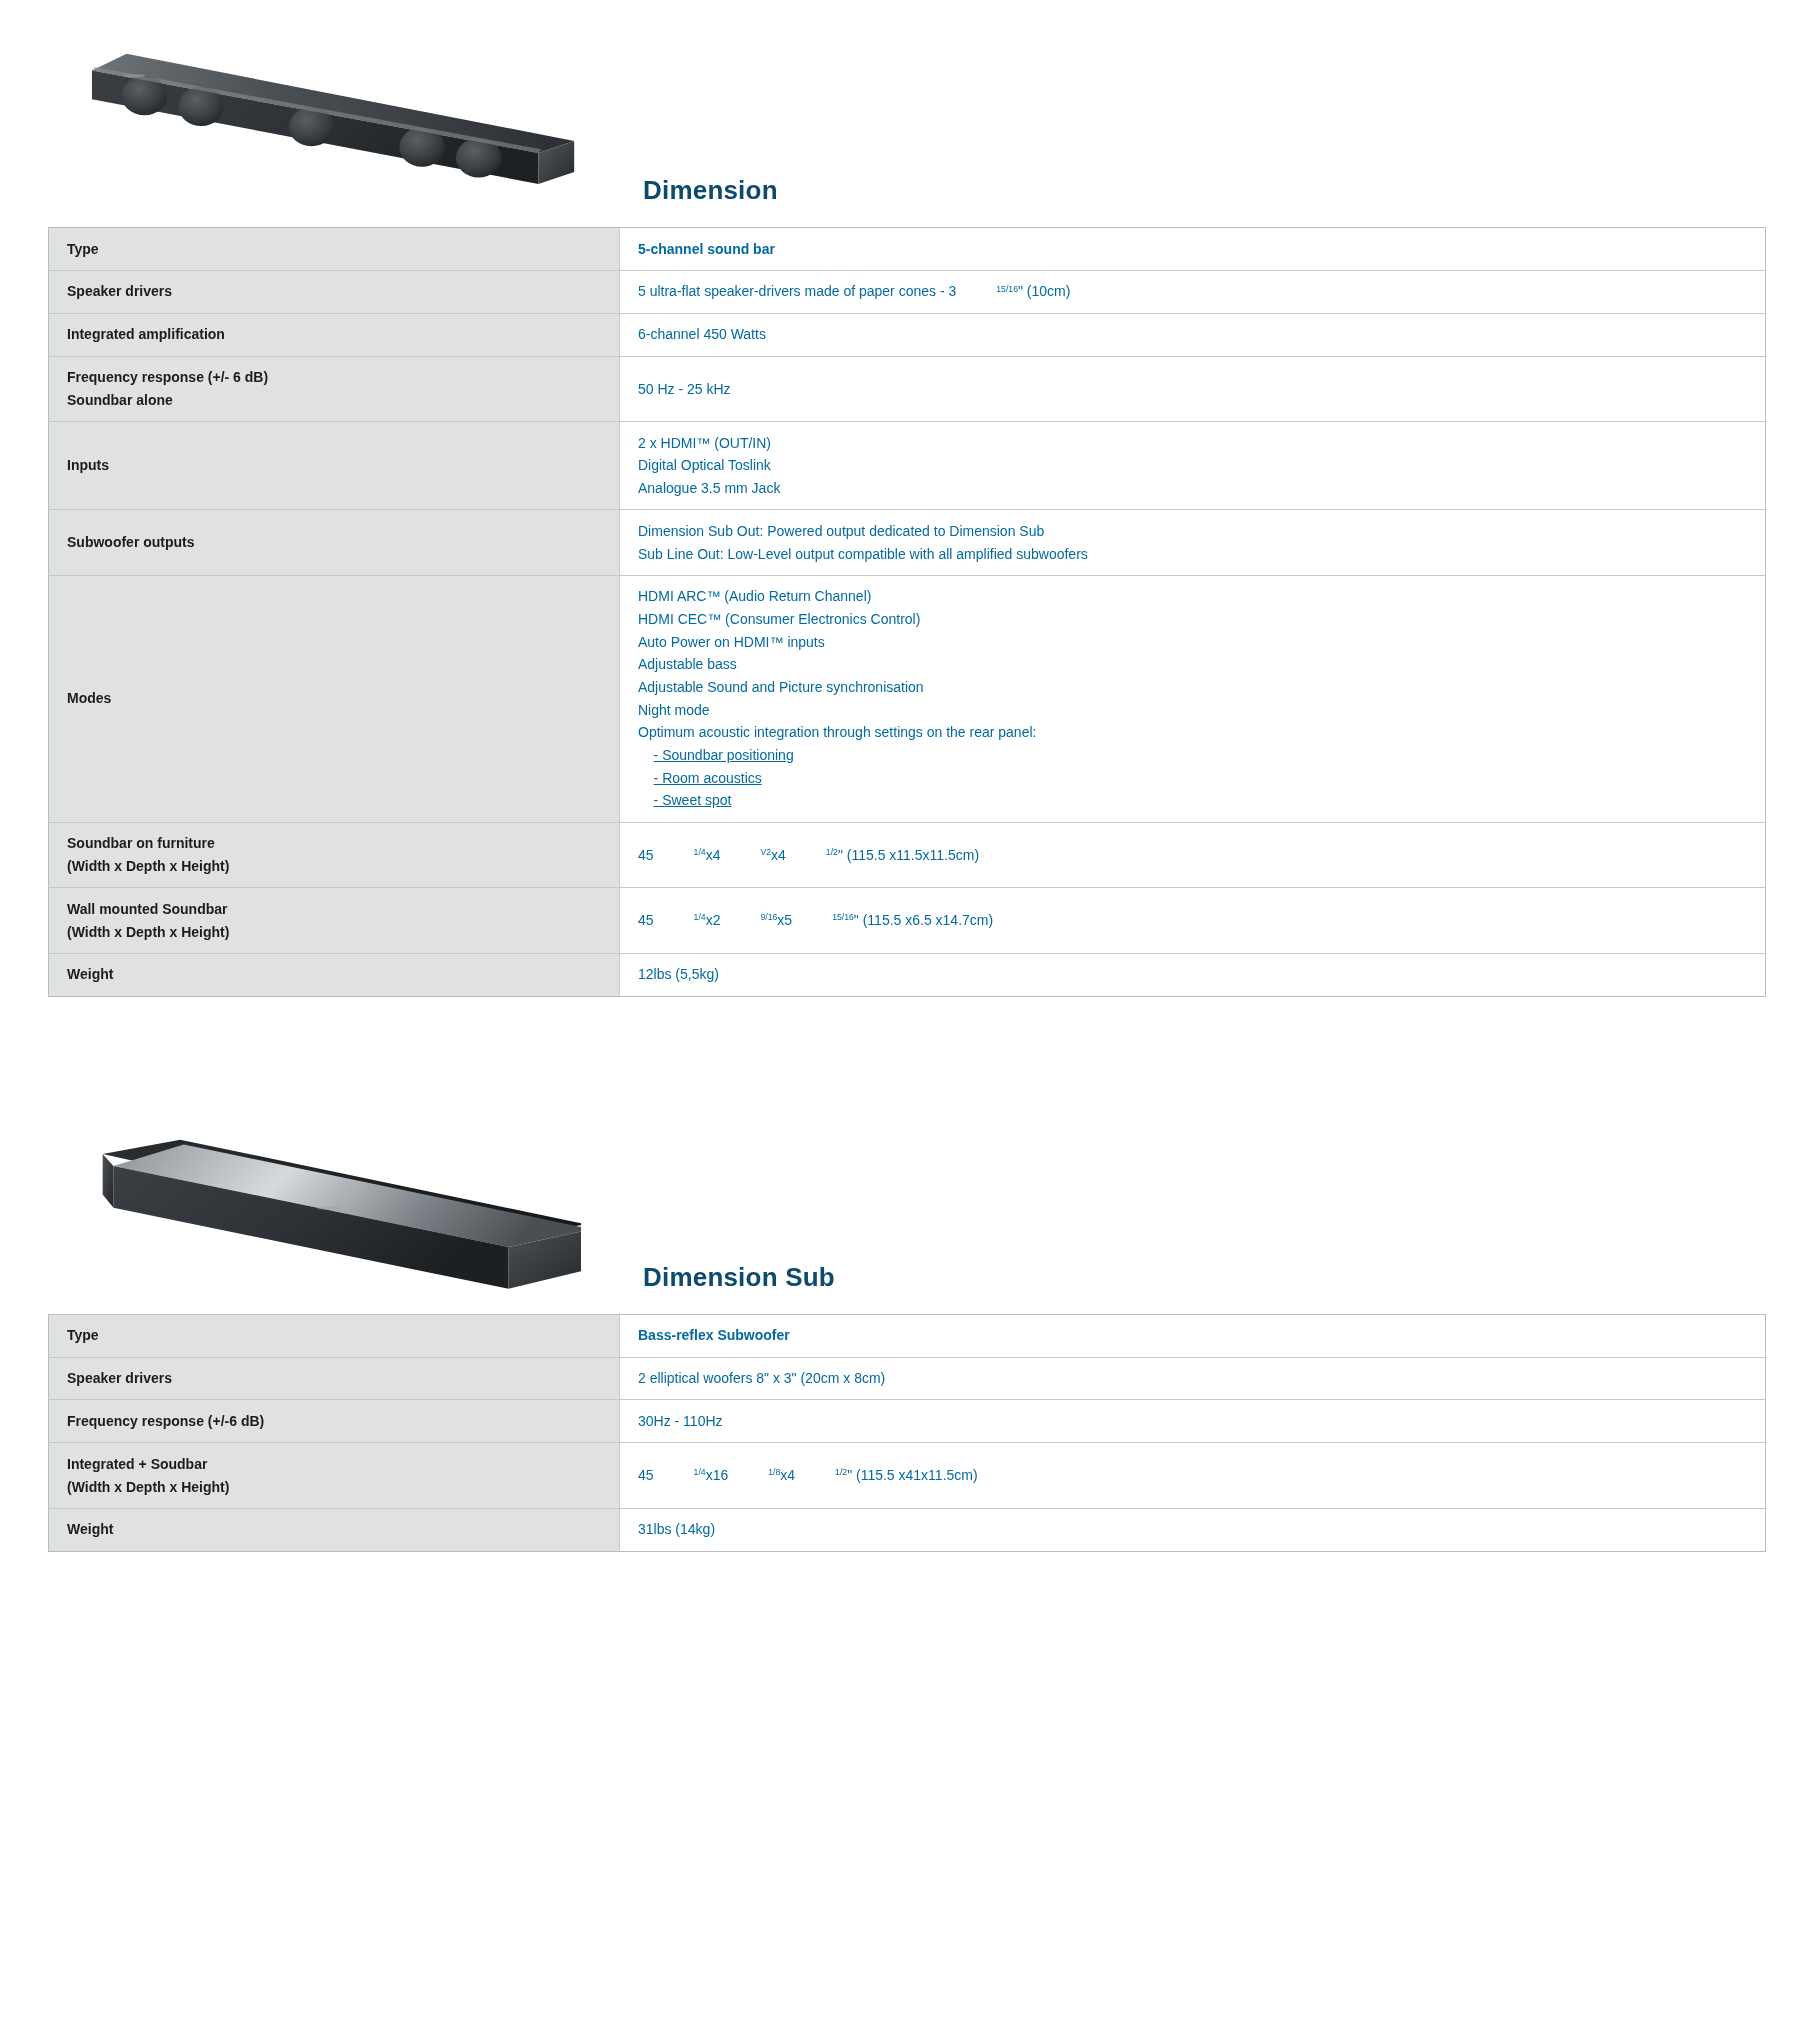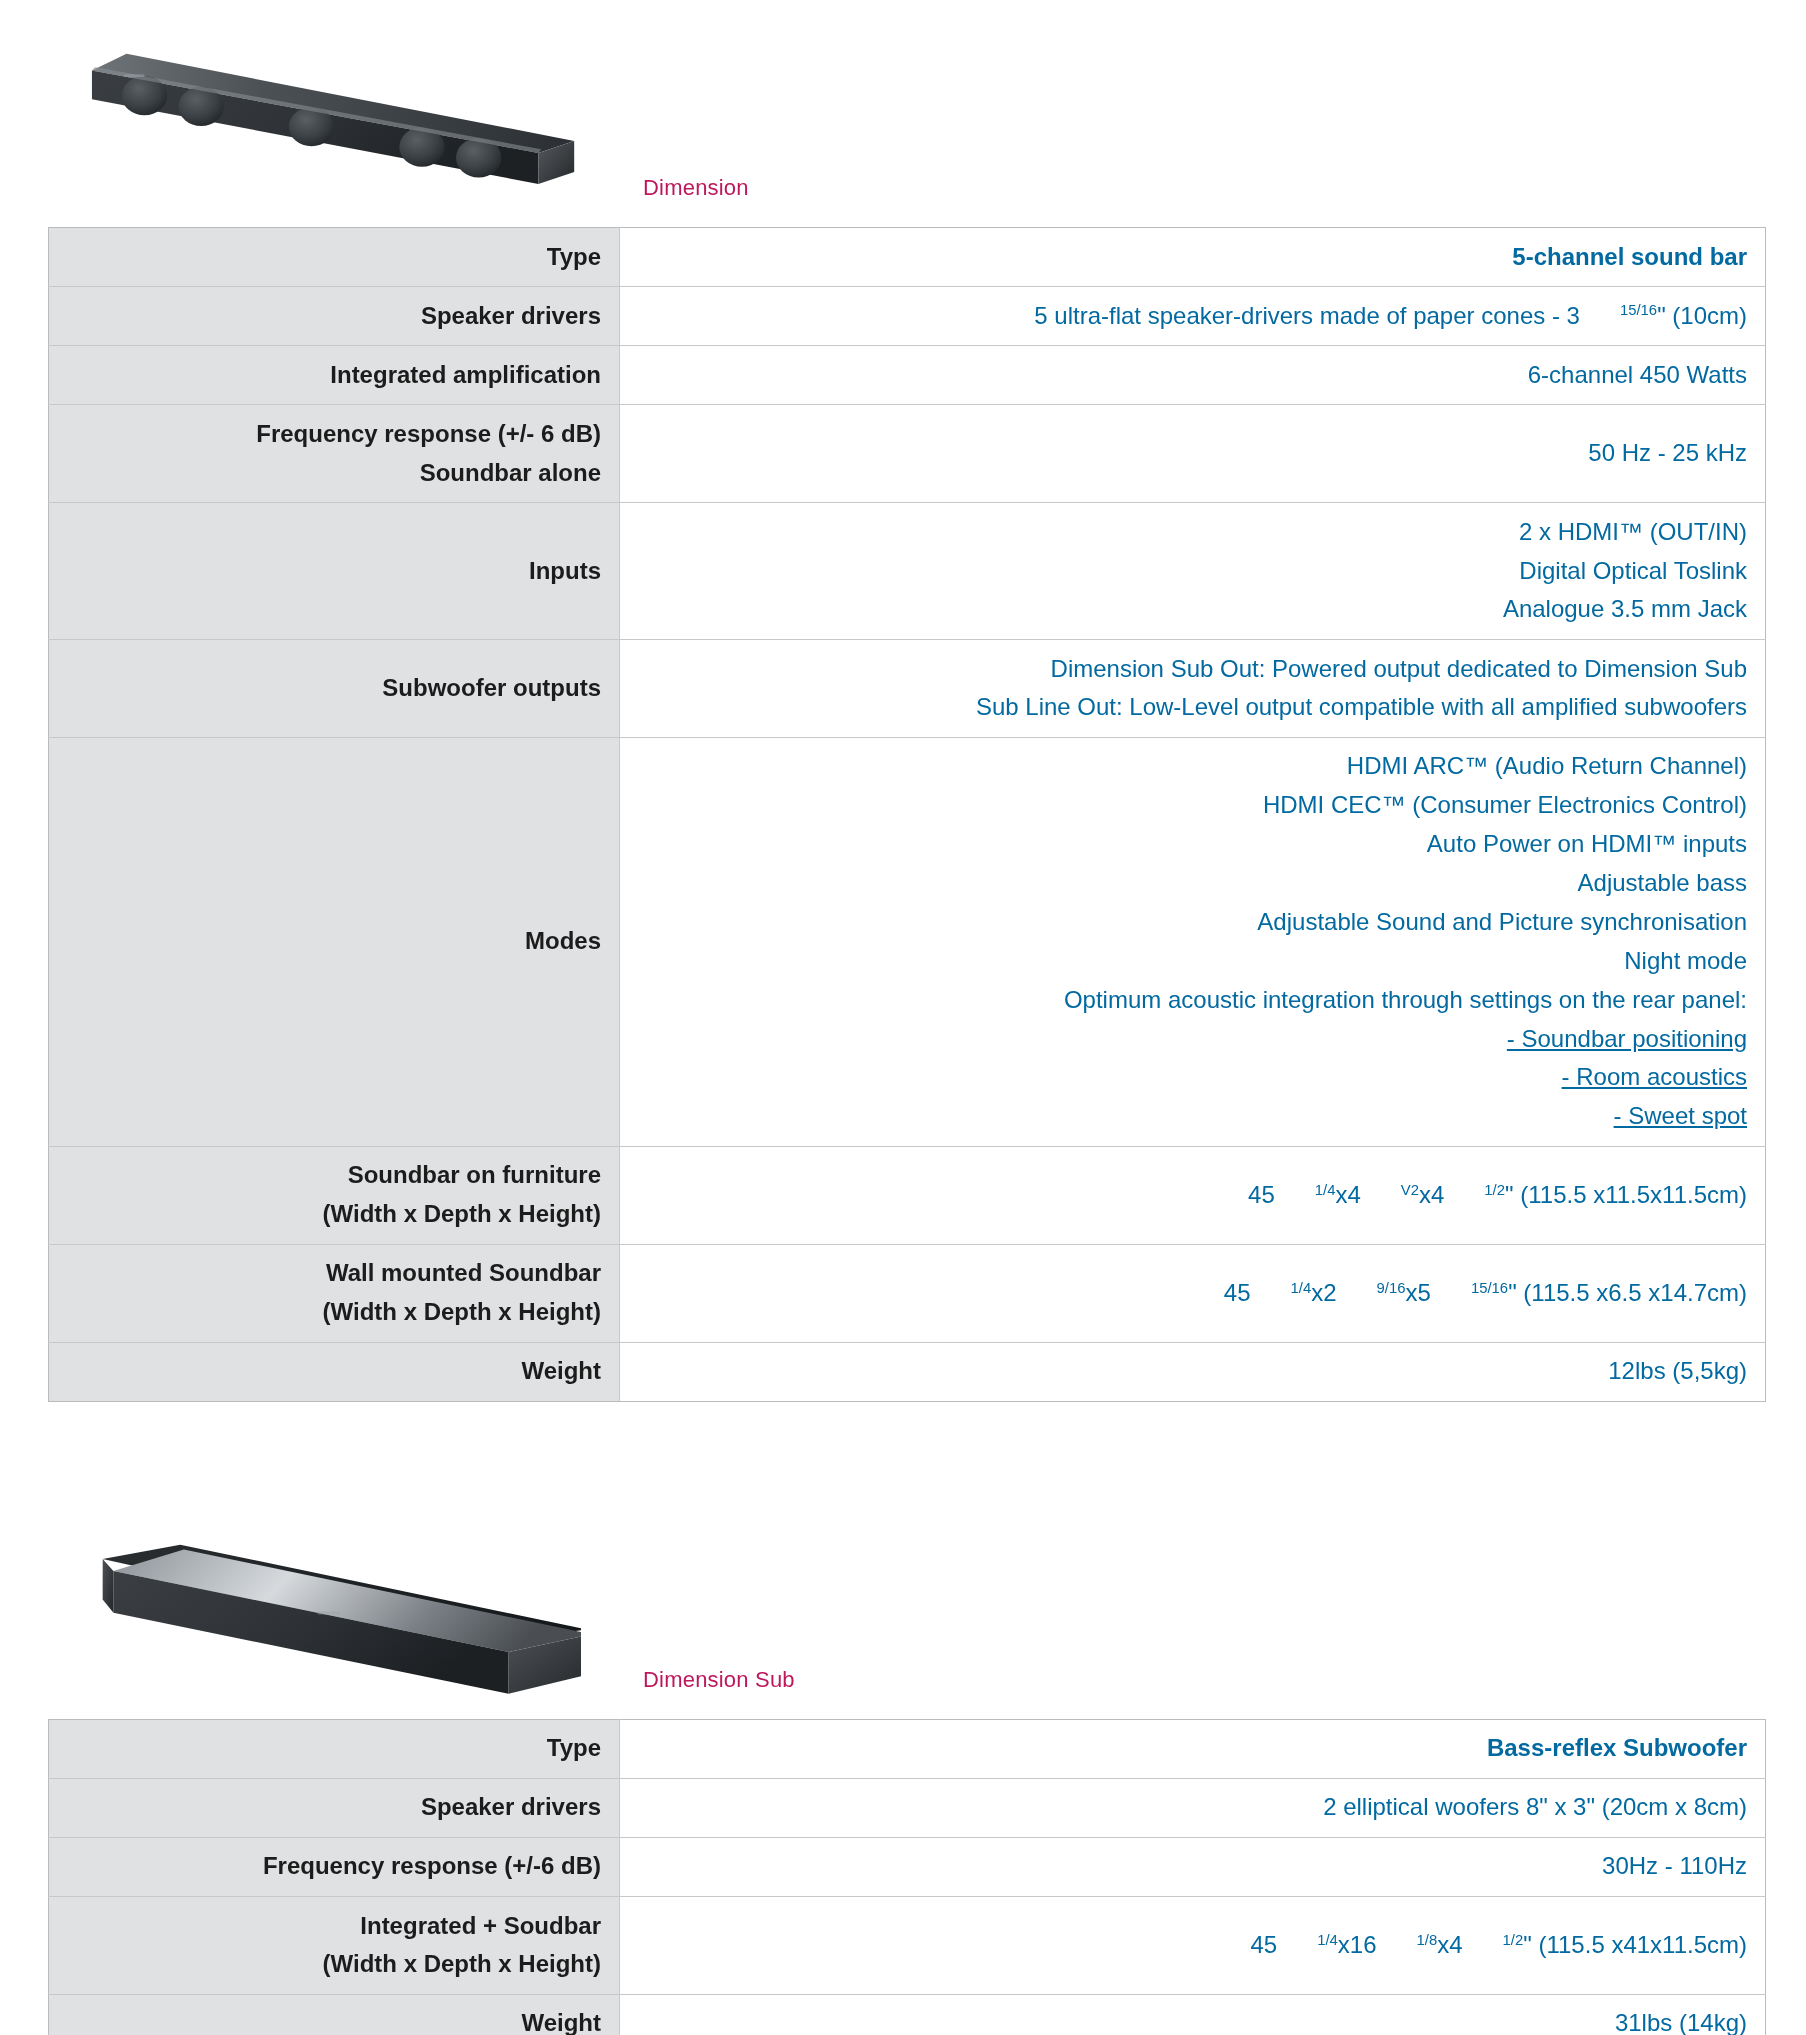--- a/index.html
+++ b/index.html
@@ -33,47 +33,46 @@
     position: absolute;
     left: 66px;
     top: 24px;
     width: 515px;
     height: 191px;
   }
   .section-title {
     position: absolute;
     left: 643px;
     top: 175px;
-    font-size: 22px;
-    font-weight: 400;
+    font-size: 26px;
+    font-weight: 700;
     letter-spacing: 0.2px;
-    color: #be185d;
+    color: #0c4a6e;
   }
 
   
   table.spec {
     border-collapse: collapse;
     table-layout: fixed;
     width: 1717px;
     margin-left: 48px;
     border-top: 1.2px solid #b9bcbe;
     border-bottom: 1.2px solid #b9bcbe;
     border-left: 1.2px solid #b9bcbe;
     border-right: 1.2px solid #b9bcbe;
   }
   table.spec col.label-col { width: 571px; }
   table.spec col.value-col { width: 1146px; }
 
   table.spec td {
     border-bottom: 1.2px solid #c6c9cb;
     vertical-align: middle;
     padding: 9.6px 18px;
-    font-size: 24px;
+    font-size: 14px;
     line-height: 1.62;
-    text-align: right;
   }
   table.spec tr:last-child td { border-bottom: none; }
 
   td.label {
     background: #dfe1e3;
     font-weight: 700;
     color: #1c1c1c;
     border-right: 1.2px solid #c6c9cb;
   }
   td.value {

